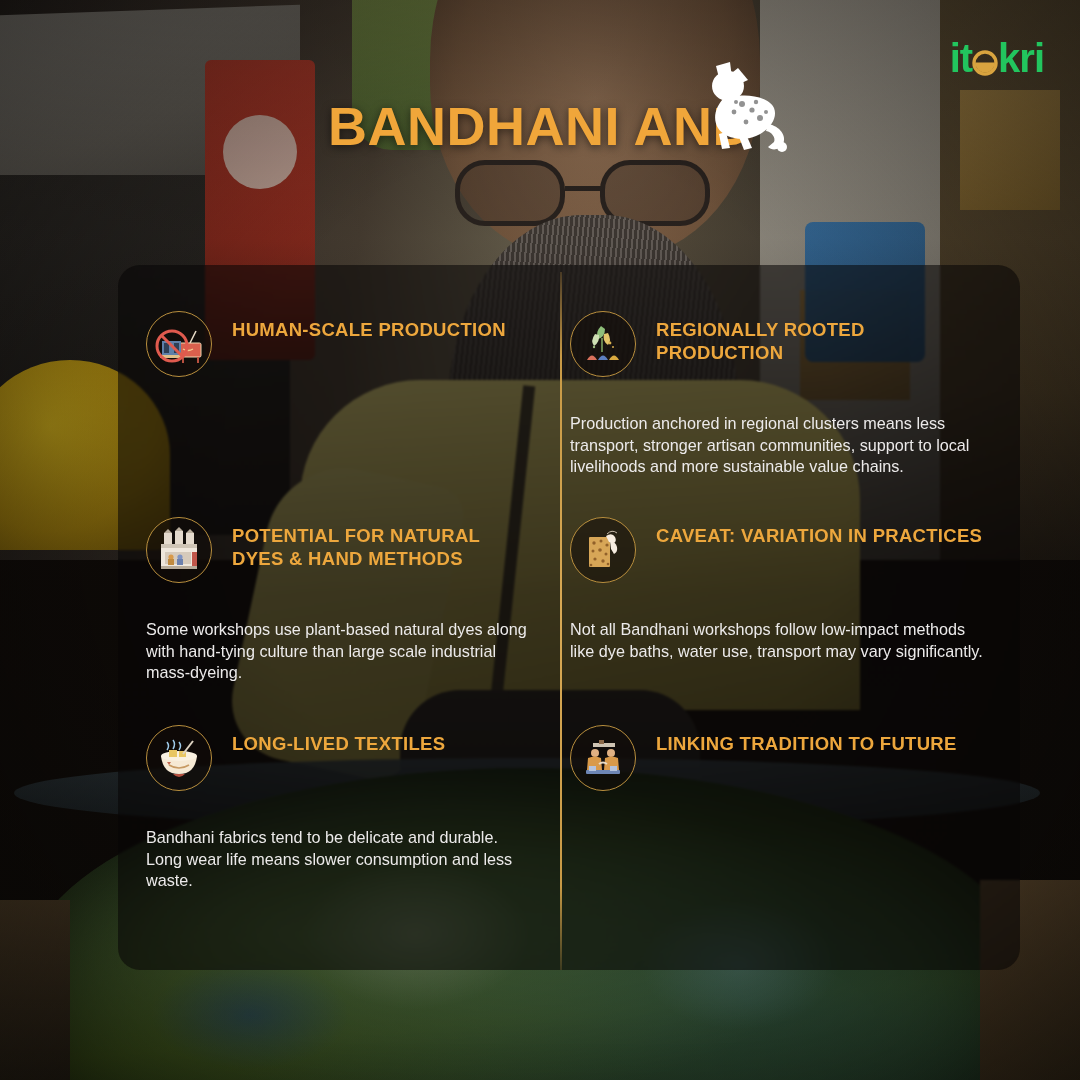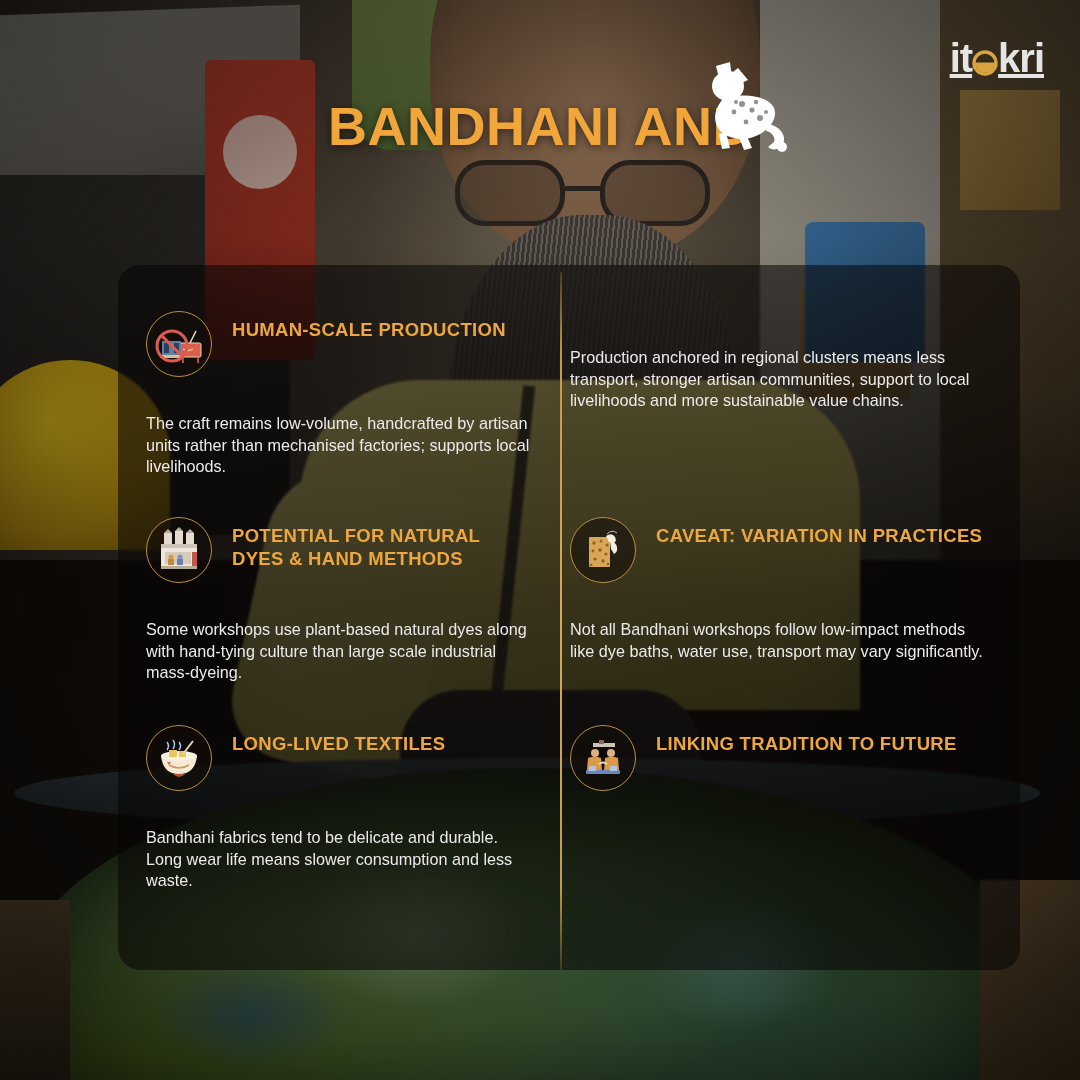--- a/index.html
+++ b/index.html
@@ -150,21 +150,21 @@
     position:absolute; inset:0;
     background:
       linear-gradient(180deg,rgba(10,7,5,.30) 0%,rgba(10,7,5,.12) 22%,rgba(8,6,4,.40) 55%,rgba(8,8,5,.34) 100%),
       radial-gradient(ellipse at 50% 45%,rgba(0,0,0,0) 40%,rgba(0,0,0,.55) 100%);
   }
 
   
   .logo {
     position:absolute; right:36px; top:38px;
     font-size:40px; font-weight:700; letter-spacing:-1px;
-    color:#e5e5e5; line-height:1;text-decoration:underline;
+    color:#22c55e; line-height:1;
   }
   .logo .bowl {
     display:inline-block; position:relative; width:26px; height:26px;
     vertical-align:-4px;
   }
   .logo .bowl svg { position:absolute; left:0; top:0; }
 
   .title-wrap {
     position:absolute; left:0; top:96px; width:1080px; text-align:center;
     z-index:4;
@@ -312,24 +312,40 @@
           <rect x="9" y="23" width="19" height="14" fill="#5e7fa8"></rect>
           <rect x="11" y="25" width="5" height="10" fill="#2f3f55"></rect>
           <rect x="21" y="25" width="5" height="10" fill="#2f3f55"></rect>
           <rect x="7" y="37" width="23" height="3" fill="#e0c08a"></rect>
           <circle cx="19" cy="28" r="15" fill="none" stroke="#e05a4e" stroke-width="3"></circle>
           <path d="M9 18 L29 38" stroke="#e05a4e" stroke-width="3"></path>
         </svg>
       </div>
       <div class="card-title">HUMAN-SCALE PRODUCTION</div>
     </div>
-    <div class="card-body">The craft remains low-volume, handcrafted by artisan units rather than mechanised factories; supports local livelihoods.</div>
   </div>
 
   <div class="card right">
+    <div class="card-head">
+      <div class="icon-circle">
+        <svg width="52" height="52" viewBox="0 0 52 52">
+          <path d="M24 8 q-6 6 -3 13 q7 -2 7 -10 z" fill="#8fbf7a"></path>
+          <path d="M18 16 q-5 7 -1 12 q6 -4 5 -11 z" fill="#cfe0b4"></path>
+          <path d="M31 15 q4 7 0 12 q-6 -4 -4 -11 z" fill="#e3c56a"></path>
+          <path d="M25 20 v14" stroke="#7aa05f" stroke-width="1.6"></path>
+          <circle cx="33" cy="25" r="1.4" fill="#d9b24e"></circle>
+          <circle cx="36" cy="29" r="1.1" fill="#c9a04a"></circle>
+          <circle cx="17" cy="29" r="1.2" fill="#9ab87c"></circle>
+          <path d="M10 42 q5 -9 10 0 z" fill="#d9715c"></path>
+          <path d="M21 42 q5 -9 10 0 z" fill="#5c7fc0"></path>
+          <path d="M32 42 q5 -9 10 0 z" fill="#d9a93f"></path>
+        </svg>
+      </div>
+      <div class="card-title">REGIONALLY ROOTED PRODUCTION</div>
+    </div>
     <div class="card-body">Production anchored in regional clusters means less transport, stronger artisan communities, support to local livelihoods and more sustainable value chains.</div>
   </div>
 
   <div class="card left">
     <div class="card-head">
       <div class="icon-circle">
         <svg width="52" height="52" viewBox="0 0 52 52">
           <rect x="8" y="22" width="36" height="22" fill="#efe7dc"></rect>
           <rect x="8" y="20" width="36" height="4" fill="#cfc5b6"></rect>
           <rect x="11" y="9" width="8" height="11" fill="#e4dacd"></rect>

